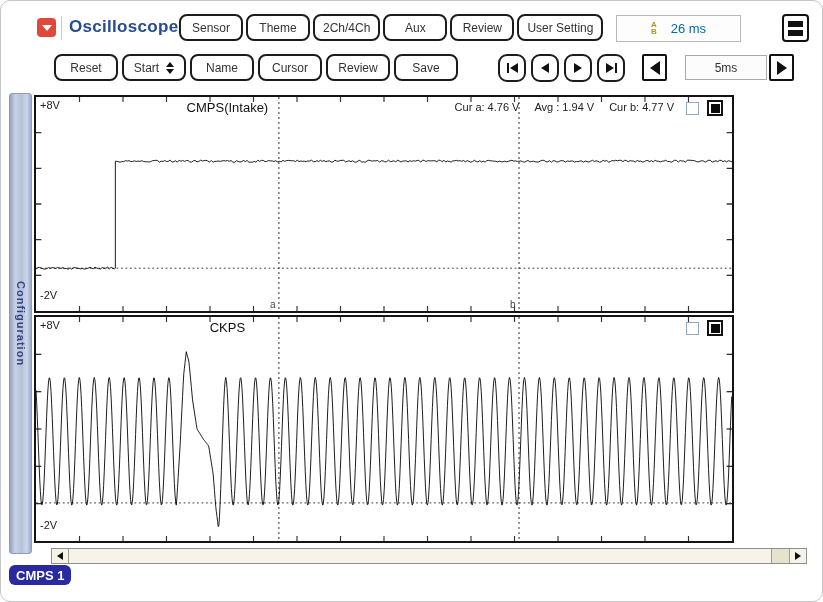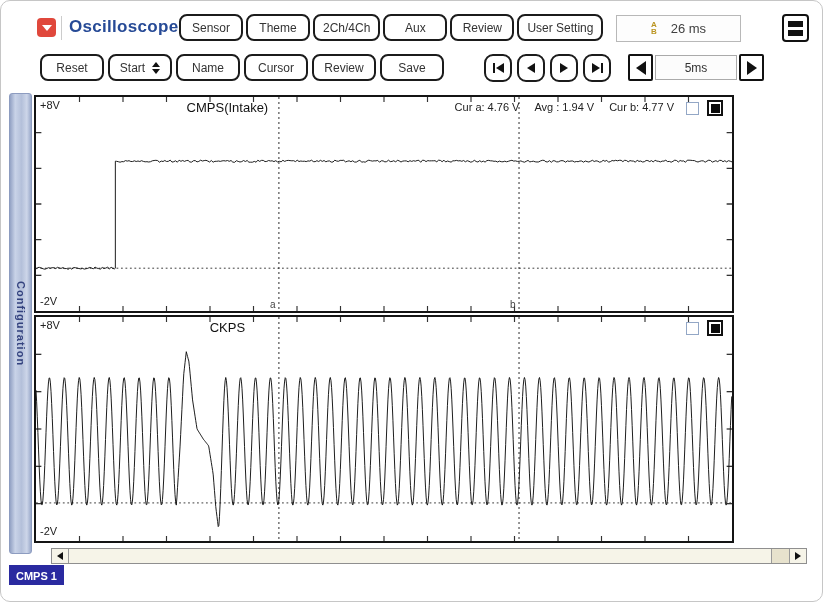--- a/index.html
+++ b/index.html
@@ -19,63 +19,63 @@
   .btn-group1 { position:absolute; left:178px; top:0; display:flex; gap:3px; }
   .tb-btn { height:27px; min-width:64px; padding:0 8px; background:#fff;
             border:2px solid #1b1b1b; border-radius:8px; font-size:12px; color:#333;
             display:flex; align-items:center; justify-content:center; cursor:pointer;
             font-family:"Liberation Sans", sans-serif; white-space:nowrap; }
   .ab-display { position:absolute; left:615px; top:1px; width:125px; height:27px;
                 border:1px solid #b8b8b8; background:#fdfdfd; display:flex; align-items:center;
                 justify-content:center; gap:7px; cursor:pointer; }
   .ab-glyph { display:flex; flex-direction:column; align-items:center; font-weight:bold;
               font-size:8px; line-height:6.5px; }
-  .ab-value { font-size:13px; color:#404040;margin-left:7px; }
+  .ab-value { font-size:13px; color:#0369a1;margin-left:7px; }
   .menu-icon { position:absolute; left:781px; top:0; width:27px; height:28px;
                border:2px solid #111; border-radius:4px; background:#fff; display:flex;
                flex-direction:column; align-items:center; justify-content:center; gap:3px; cursor:pointer; }
   .menu-icon .bar { width:15px; height:6px; background:#111; }
 
   
-  .row2 { position:absolute; top:53px; left:4px; width:749px; height:30px; }
+  .row2 { position:absolute; top:53px; left:18px; width:749px; height:30px; }
   .btn-group2 { position:absolute; left:35px; top:0; display:flex; gap:4px; }
   .spin { display:flex; flex-direction:column; gap:2px; margin-left:7px; }
   .spin .up { width:0; height:0; border-left:4px solid transparent; border-right:4px solid transparent;
               border-bottom:5px solid #111; }
   .spin .dn { width:0; height:0; border-left:4px solid transparent; border-right:4px solid transparent;
               border-top:5px solid #111; }
   .play-group { position:absolute; left:479px; top:0; display:flex; gap:5px; }
   .play-btn { width:28px; height:28px; border:2px solid #1b1b1b; border-radius:9px; background:#fff;
               display:flex; align-items:center; justify-content:center; gap:1px; cursor:pointer; }
   .t-left { width:0;height:0;border-top:5px solid transparent;border-bottom:5px solid transparent;border-right:8px solid #111; }
   .t-right{ width:0;height:0;border-top:5px solid transparent;border-bottom:5px solid transparent;border-left:8px solid #111; }
   .p-bar { width:2px; height:10px; background:#111; }
   .time-group { position:absolute; left:623px; top:0; display:flex; align-items:center; gap:2px; }
   .time-arrow { width:25px; height:27px; border:2px solid #111; border-radius:2px; background:#fff;
                 display:flex; align-items:center; justify-content:center; cursor:pointer; }
   .time-arrow .t-left { border-top-width:7px; border-bottom-width:7px; border-right-width:10px; }
   .time-arrow .t-right{ border-top-width:7px; border-bottom-width:7px; border-left-width:10px; }
   .time-field { width:82px; height:25px; border:1px solid #aaa; background:#fcfcfc; font-size:12px;
-                color:#333; display:flex; align-items:center; justify-content:center; }
+                color:#333; display:flex; align-items:center; justify-content:center;margin-left:16px; }
 
   
   .sidebar { position:absolute; left:8px; top:92px; width:23px; height:461px; border-radius:3px;
              border:1px solid #8d9cc0;
              background:linear-gradient(90deg,#93a2c4 0%,#c9d3e8 25%,#b4c0da 55%,#cdd6e9 80%,#9aa9ca 100%);
              display:flex; align-items:center; justify-content:center; cursor:pointer; }
   .sidebar-label { writing-mode:vertical-rl; font-size:11px; font-weight:bold; color:#33427e; letter-spacing:1px; }
 
   
   .charts { position:absolute; left:33px; top:94px; width:782px; }
   .panel { position:relative; width:700px; background:#fff; border:2px solid #141414; }
   .panel1 { height:218px; }
   .panel2 { margin-top:2px; height:228px; }
   .panel svg { position:absolute; left:0; top:0; width:100%; height:100%; }
   .y-top { position:absolute; left:4px; top:2px; font-size:11px; color:#222; z-index:2; }
-  .y-bot { position:absolute; left:4px; bottom:4px; font-size:11px; color:#222; z-index:2; }
+  .y-bot { position:absolute; left:4px; bottom:10px; font-size:11px; color:#222; z-index:2; }
   .ch-title { position:absolute; left:27.5%; top:3px; transform:translateX(-50%); font-size:13px;
               color:#111; z-index:2; white-space:nowrap; }
   .readouts { position:absolute; right:58px; top:4px; display:flex; gap:15px; font-size:11px;
               color:#222; z-index:2; white-space:nowrap;justify-content:space-between; }
   .cb-empty { position:absolute; right:33px; top:5px; width:13px; height:13px; background:#fff;
               border:1px solid #93a7c6; z-index:2; cursor:pointer; }
   .cb-filled { position:absolute; right:9px; top:3px; width:16px; height:16px; background:#fff;
                border:2px solid #111; z-index:2; display:flex; align-items:center; justify-content:center; cursor:pointer; }
   .cb-filled .fill { width:9px; height:9px; background:#0a0a0a; }
   .cursor-tag { position:absolute; bottom:1px; font-size:10px; color:#444; z-index:2; }
@@ -87,21 +87,21 @@
              border:1px solid #8f8f8f; display:flex; background:#eee9d8; }
   .hs-btn { width:17px; height:100%; display:flex; align-items:center; justify-content:center;
             background:#f6f4e8; cursor:pointer; }
   .hs-btn.left { border-right:1px solid #9a9a9a; }
   .hs-btn.right { border-left:1px solid #9a9a9a; }
   .hs-btn .t-left { border-top-width:4px; border-bottom-width:4px; border-right-width:6px; }
   .hs-btn .t-right{ border-top-width:4px; border-bottom-width:4px; border-left-width:6px; }
   .hs-thumb { flex:0 0 703px; background:#f6f4e8; border-right:1px solid #9a9a9a; cursor:grab; }
   .hs-track { flex:1; background:#e7e2cd; }
   .chan-tag { position:absolute; left:8px; top:564px; height:20px; padding:1px 7px 0 7px;
-              color:#fff; font-size:11px; font-weight:bold; display:flex; align-items:center; cursor:pointer; }
+              color:#fff; font-size:13px; font-weight:bold; display:flex; align-items:center; cursor:pointer;border-radius:6px; }
 </style>
 </head>
 <body>
 
 <div class="screen">
 
   <div class="row1">
     <div class="app-icon" id="app-icon" style="background: rgb(224, 72, 60);">
       <div class="tri"></div>
     </div>

